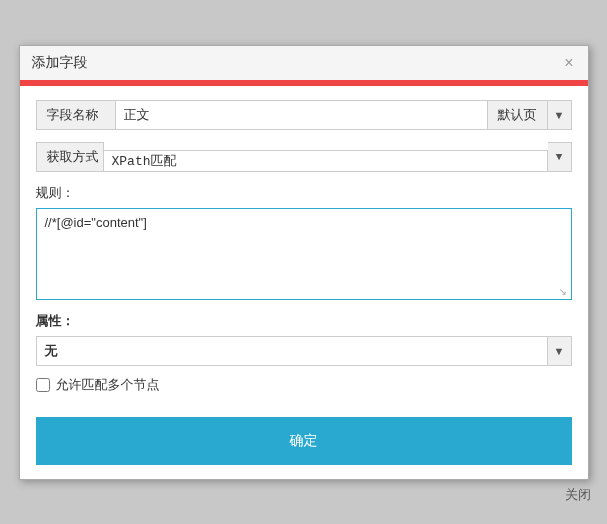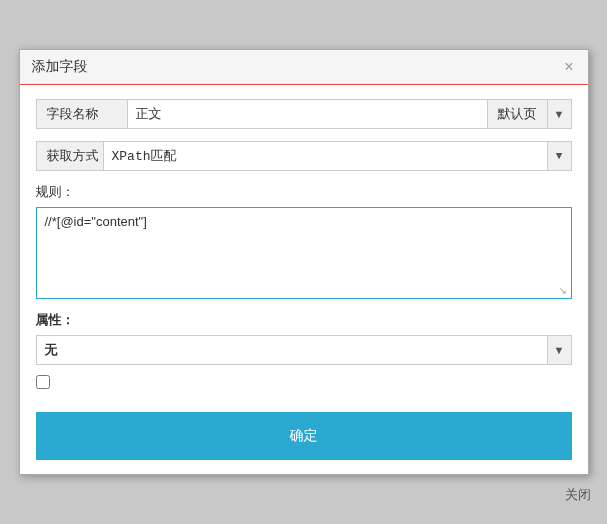--- a/index.html
+++ b/index.html
@@ -19,21 +19,21 @@
     .dialog {
       width: 570px;
       background: #fff;
       border: 1px solid #aaa;
       box-shadow: 2px 2px 8px rgba(0,0,0,0.3);
       position: relative;
     }
 
     .dialog-header {
       background: #f5f5f5;
-      border-bottom: 1px solid #ef4444;
+      border-bottom: 6px solid #ef4444;
       padding: 8px 12px;
       display: flex;
       align-items: center;
       justify-content: space-between;
     }
 
     .dialog-title {
       font-size: 14px;
       color: #333;
       font-weight: normal;
@@ -64,21 +64,21 @@
       border: 1px solid #ccc;
       padding: 5px 10px;
       color: #333;
       white-space: nowrap;
       font-size: 13px;
       height: 30px;
       display: flex;
       align-items: center;
     }
 
-    .field-name-label { width: 92px; }
+    .field-name-label { width: 80px; }
     .fetch-method-label { width: 68px; }
 
     .text-input {
       border: 1px solid #ccc;
       border-left: none;
       padding: 5px 8px;
       font-size: 13px;
       height: 30px;
       flex: 1;
       outline: none;
@@ -119,21 +119,21 @@
       align-items: flex-end;
       margin-bottom: 12px;
       font-family: Liberation Mono, monospace;
     }
 
     .select-text {
       border: 1px solid #ccc;
       border-left: none;
       padding: 5px 8px;
       font-size: 13px;
-      height: 30px;
+      height: 22px;
       flex: 1;
       color: #333;
       display: flex;
       align-items: center;
       background: #fff;
     }
 
     .section-label {
       font-size: 13px;
       color: #333;
@@ -277,20 +277,21 @@
         <div class="attr-select-box">无</div>
         <div class="select-arrow">
           <span>▼</span>
         </div>
       </div>
     </div>
 
     
     <div class="checkbox-row">
       <input type="checkbox" style="">
+      <span class="checkbox-label">允许匹配多个节点</span>
     </div>
 
     
     <button class="confirm-btn">确定</button>
 
   </div>
 </div>
 
 <div class="bottom-bar">关闭</div>
 

